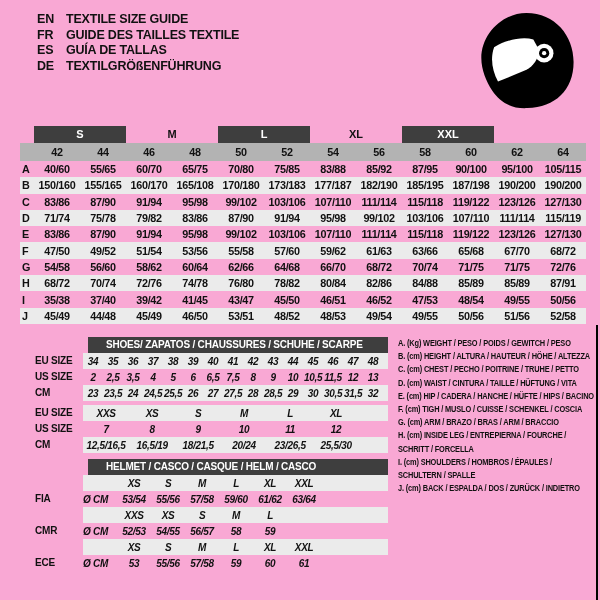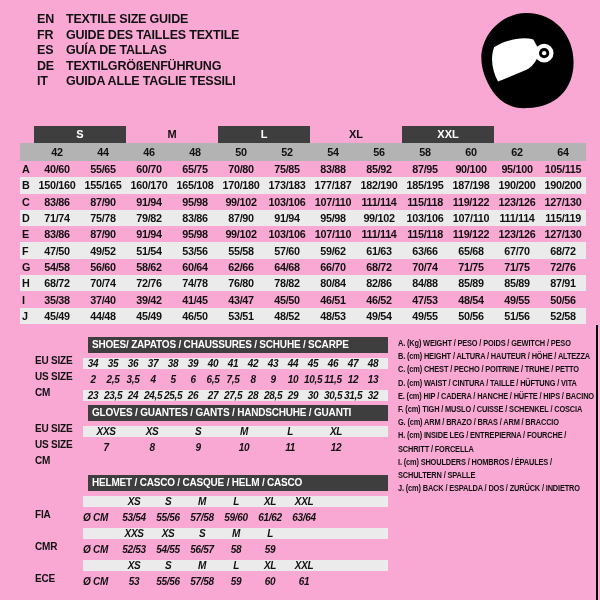--- a/index.html
+++ b/index.html
@@ -27,22 +27,22 @@
   .group-dark{background:#3e3e3e;color:#fff;}
 
   
   .lower-tables{position:absolute;left:20px;top:337px;width:368px;}
   .sub-section{margin:0;}
   .shoes-section{margin-bottom:4px;}
   .gloves-section{margin-bottom:6px;}
   .sub-title-row{display:flex;height:16px;}
   .sub-label-col{width:68px;}
   .sub-title{width:300px;box-sizing:border-box;background:#3e3e3e;color:#fff;font-size:10px;
-             font-weight:700;line-height:16px;padding-left:4px;letter-spacing:-0.2px;white-space:nowrap;}
-  .sub-row{display:flex;height:16px;align-items:flex-end;}
+             font-weight:700;line-height:16px;padding-left:18px;letter-spacing:-0.2px;white-space:nowrap;}
+  .sub-row{display:flex;height:16px;}
   .sub-label{width:68px;box-sizing:border-box;font-size:10px;font-weight:700;line-height:16px;
              padding-left:15px;letter-spacing:-0.2px;}
   .sub-values{width:336px;display:grid;align-items:center;font-style:italic;}
   .shoes-grid{grid-template-columns:repeat(15,20px);}
   .gloves-grid{grid-template-columns:repeat(6,46px) 1fr;}
   .helmet-grid{grid-template-columns:34px repeat(6,34px) 1fr;}
   .sub-values .cell{font-size:10px;}
   .unit-cell{text-align:left;}
 
   
@@ -66,24 +66,20 @@
         <span class="lang-code">FR</span>
         <span class="lang-text">GUIDE DES TAILLES TEXTILE</span>
       </div>
       <div class="lang-row">
         <span class="lang-code">ES</span>
         <span class="lang-text">GUÍA DE TALLAS</span>
       </div>
       <div class="lang-row">
         <span class="lang-code">DE</span>
         <span class="lang-text">TEXTILGRÖßENFÜHRUNG</span>
-      </div>
-      <div class="lang-row">
-        <span class="lang-code">IT</span>
-        <span class="lang-text">GUIDA ALLE TAGLIE TESSILI</span>
       </div>
     </div>
 
   <div class="helmet-logo">
     <svg viewBox="0 0 125 108" width="126" height="106" aria-hidden="true">
       <path fill="#000" d="M64 5 C93 5 112 28 112 55 C112 84 93 101 65 102 C49 103 37 96 29 84 C23 75 18 63 18 51 C18 27 39 5 64 5 Z"></path>
       <path fill="#fff" d="M31 40 C44 32 60 29 71 32 L77 43 C76 52 71 59 64 63 L35 75 C29 64 27 51 31 40 Z"></path>
       <circle cx="82" cy="46" r="9.5" fill="#fff"></circle>
       <circle cx="82" cy="46" r="5.2" fill="#000"></circle>
       <circle cx="82" cy="46" r="2.2" fill="#fff"></circle>
@@ -327,24 +323,20 @@
             <span class="cell">28,5</span>
             <span class="cell">29</span>
             <span class="cell">30</span>
             <span class="cell">30,5</span>
             <span class="cell">31,5</span>
             <span class="cell">32</span>
           </div>
         </div>
       </div>
     <div class="sub-section gloves-section">
-        <div class="sub-title-row">
-          <span class="sub-label-col"></span>
-          <div class="sub-title">GLOVES / GUANTES / GANTS / HANDSCHUHE / GUANTI</div>
-        </div>
         <div class="sub-row">
           <span class="sub-label">EU SIZE</span>
           <div class="sub-values gloves-grid stripe">
             <span class="cell">XXS</span>
             <span class="cell">XS</span>
             <span class="cell">S</span>
             <span class="cell">M</span>
             <span class="cell">L</span>
             <span class="cell">XL</span>
           </div>
@@ -355,20 +347,28 @@
             <span class="cell">7</span>
             <span class="cell">8</span>
             <span class="cell">9</span>
             <span class="cell">10</span>
             <span class="cell">11</span>
             <span class="cell">12</span>
           </div>
         </div>
         <div class="sub-row">
           <span class="sub-label">CM</span>
+          <div class="sub-values gloves-grid stripe">
+            <span class="cell">12,5/16,5</span>
+            <span class="cell">16,5/19</span>
+            <span class="cell">18/21,5</span>
+            <span class="cell">20/24</span>
+            <span class="cell">23/26,5</span>
+            <span class="cell">25,5/30</span>
+          </div>
         </div>
       </div>
     <div class="sub-section helmet-section">
         <div class="sub-title-row">
           <span class="sub-label-col"></span>
           <div class="sub-title">HELMET / CASCO / CASQUE / HELM / CASCO</div>
         </div>
         <div class="sub-row">
           <span class="sub-label"></span>
           <div class="sub-values helmet-grid stripe">

